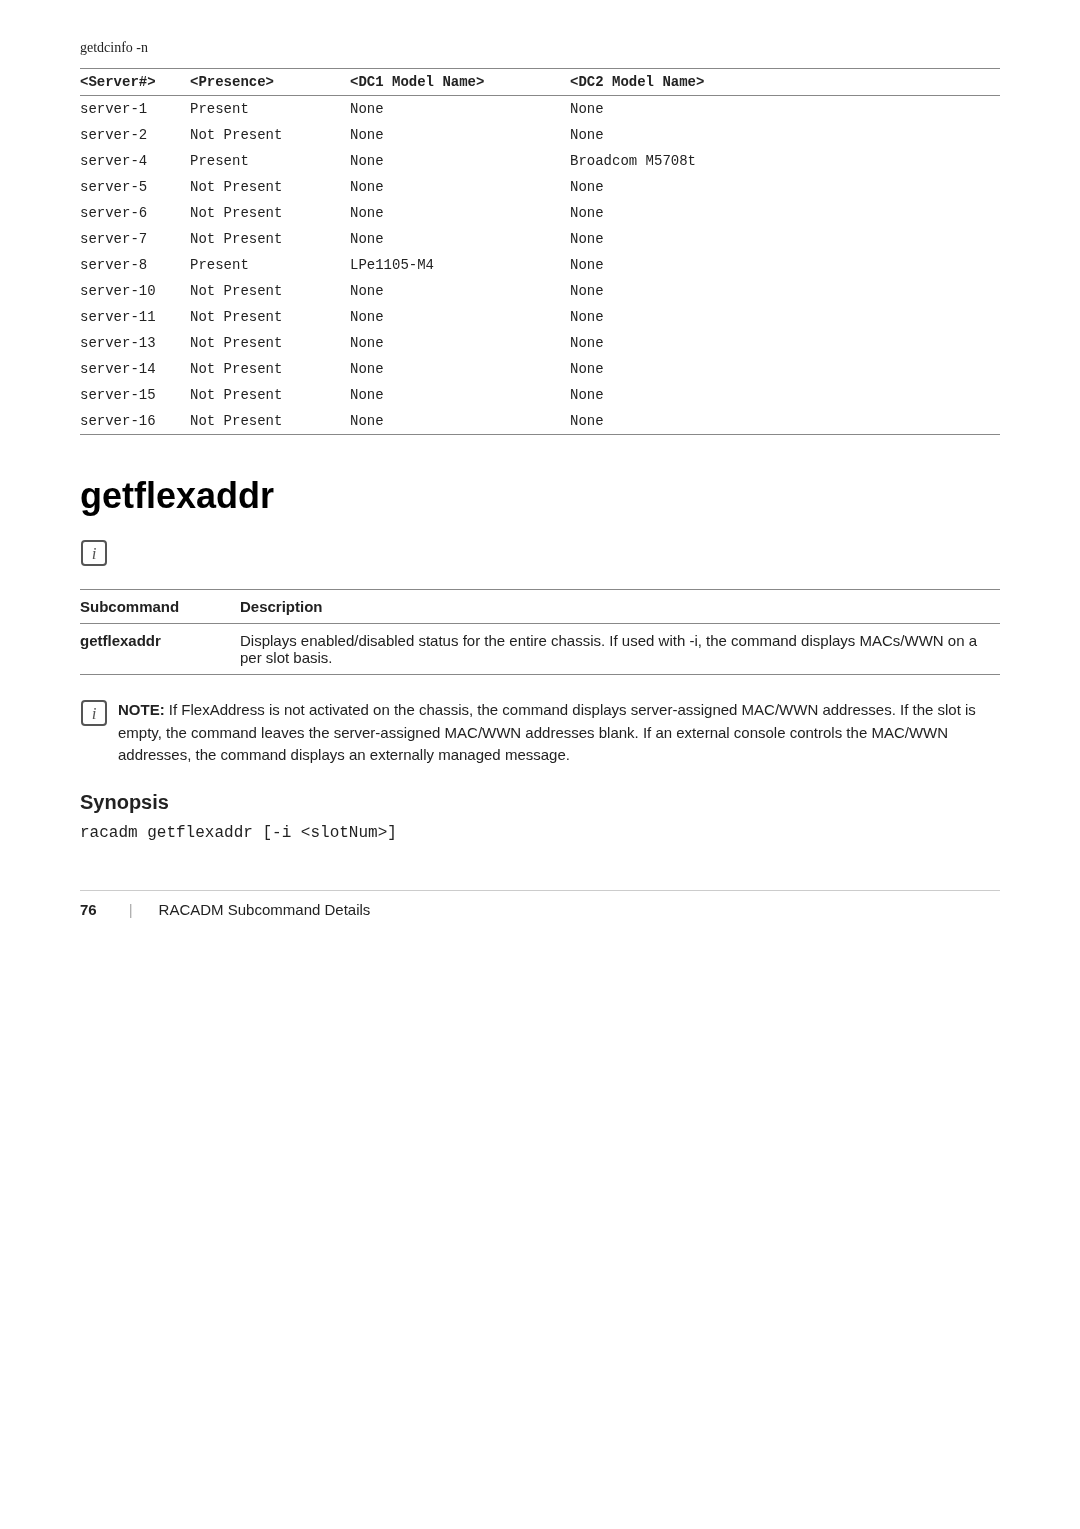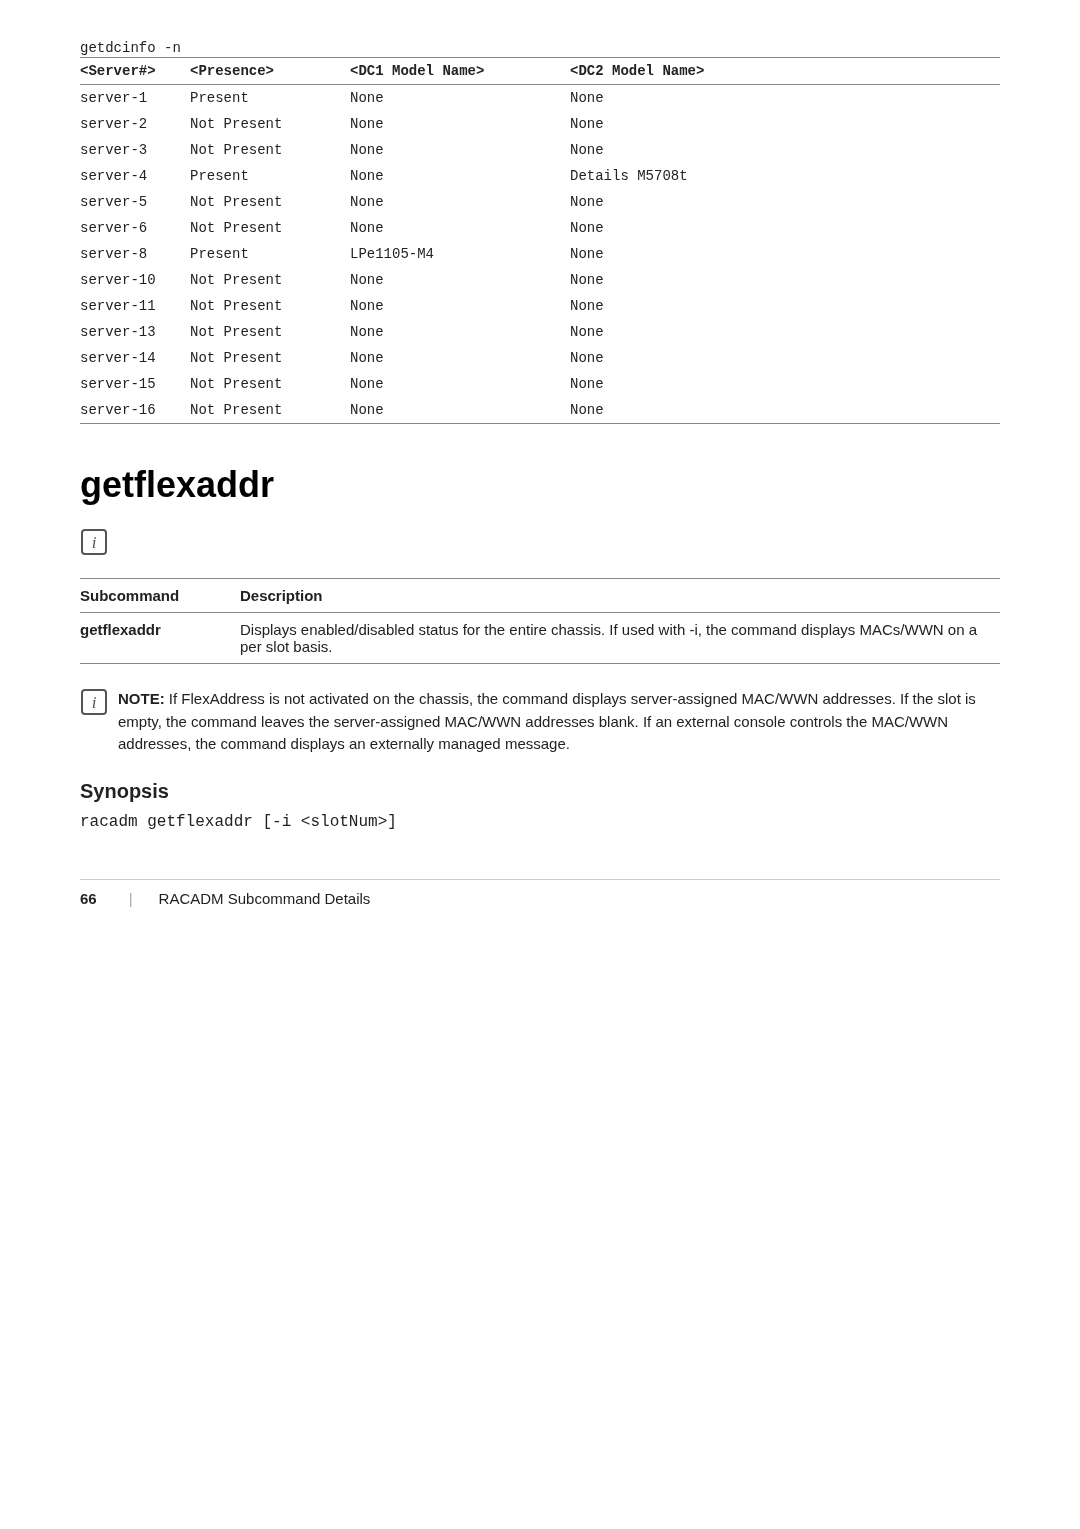--- a/index.html
+++ b/index.html
@@ -7,23 +7,23 @@
       background: #fff;
       font-family: Arial, Helvetica, sans-serif;
       font-size: 15px;
       color: #222;
       width: 1080px;
       min-height: 1529px;
       padding: 40px 80px 60px 80px;
     }
 
     .command-block {
-      font-family: Liberation Mono, monospace;
+      font-family: Liberation Serif, serif;
       font-size: 14px;
-      margin-bottom: 1px;
+      margin-bottom: 12px;
     }
 
     .data-table {
       width: 100%;
       border-collapse: collapse;
       font-family: 'Courier New', Courier, monospace;
       font-size: 14px;
       margin-bottom: 40px;
     }
     .data-table thead tr {
@@ -164,39 +164,39 @@
         <td>None</td>
         <td>None</td>
       </tr>
       <tr>
         <td>server-2</td>
         <td>Not Present</td>
         <td>None</td>
         <td>None</td>
       </tr>
       <tr>
-        <td>server-3</td>
-        <td>Not Present</td>
-        <td>None</td>
-        <td>None</td>
-      </tr>
-      <tr>
         <td>server-4</td>
         <td>Present</td>
         <td>None</td>
-        <td>Details M5708t</td>
+        <td>Broadcom M5708t</td>
       </tr>
       <tr>
         <td>server-5</td>
         <td>Not Present</td>
         <td>None</td>
         <td>None</td>
       </tr>
       <tr>
         <td>server-6</td>
+        <td>Not Present</td>
+        <td>None</td>
+        <td>None</td>
+      </tr>
+      <tr>
+        <td>server-7</td>
         <td>Not Present</td>
         <td>None</td>
         <td>None</td>
       </tr>
       <tr>
         <td>server-8</td>
         <td>Present</td>
         <td>LPe1105-M4</td>
         <td>None</td>
       </tr>
@@ -277,16 +277,16 @@
     <span>If FlexAddress is not activated on the chassis, the command displays server-assigned MAC/WWN addresses. If the slot is empty, the command leaves the server-assigned MAC/WWN addresses blank. If an external console controls the MAC/WWN addresses, the command displays an externally managed message.</span>
   </p>
 </div>
 
 <div class="synopsis-section">
   <p class="synopsis-heading">Synopsis</p>
   <p class="synopsis-code">racadm getflexaddr [-i &lt;slotNum&gt;]</p>
 </div>
 
 <div class="footer">
-  <span class="footer-page">66</span>
+  <span class="footer-page">76</span>
   <span class="footer-divider">|</span>
   <span>RACADM Subcommand Details</span>
 </div>
 
 </body></html>

